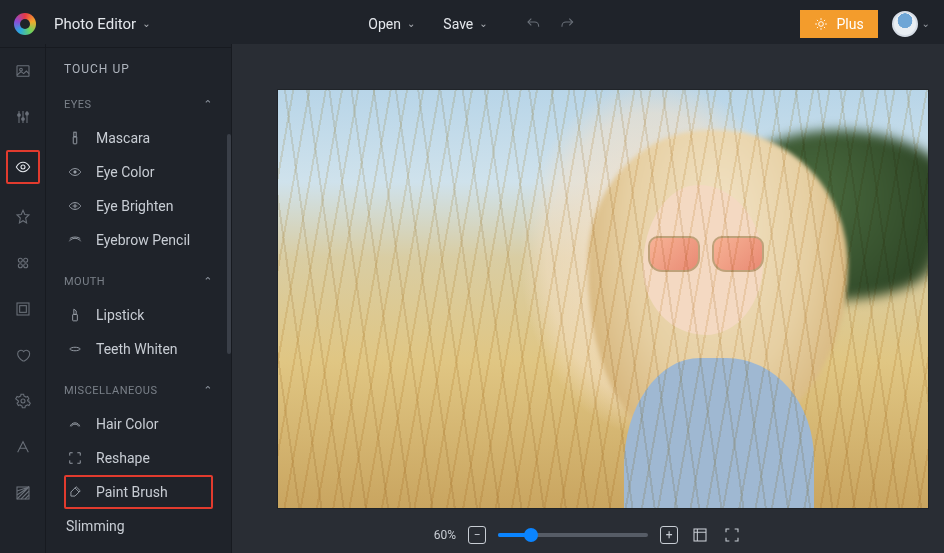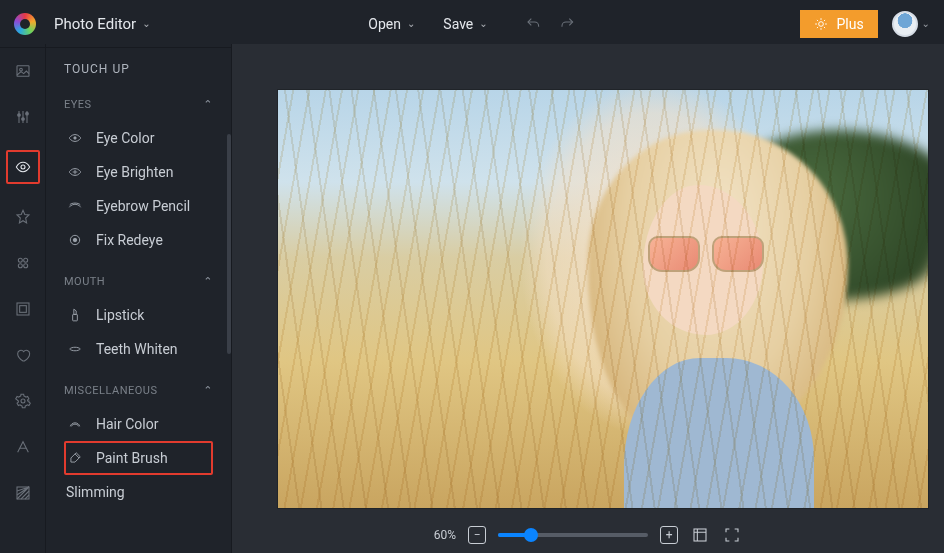--- a/index.html
+++ b/index.html
@@ -292,20 +292,29 @@
 <div class="panel">
   <div class="panel-title">TOUCH UP</div>
 
   <div class="section-header">
     <span>EYES</span>
     <span class="sec-chev">⌃</span>
   </div>
   <div class="tool-item">
     <span class="tool-ico">
         <svg class="ico14" viewBox="0 0 24 24">
+          <rect x="10" y="2" width="4" height="8"></rect>
+          <rect x="9" y="10" width="6" height="12" rx="1"></rect>
+        </svg>
+      </span>
+    <span>Mascara</span>
+  </div>
+  <div class="tool-item">
+    <span class="tool-ico">
+        <svg class="ico14" viewBox="0 0 24 24">
           <path d="M2 12s4-6 10-6 10 6 10 6-4 6-10 6S2 12 2 12z"></path>
           <circle cx="12" cy="12" r="2" fill="currentColor"></circle>
         </svg>
       </span>
     <span>Eye Color</span>
   </div>
   <div class="tool-item">
     <span class="tool-ico">
         <svg class="ico14" viewBox="0 0 24 24">
           <path d="M2 12s4-6 10-6 10 6 10 6-4 6-10 6S2 12 2 12z"></path>
@@ -315,29 +324,20 @@
     <span>Eye Brighten</span>
   </div>
   <div class="tool-item">
     <span class="tool-ico">
         <svg class="ico14" viewBox="0 0 24 24">
           <path d="M3 10c3-4 15-4 18 0"></path>
           <path d="M2 14s4-5 10-5 10 5 10 5"></path>
         </svg>
       </span>
     <span>Eyebrow Pencil</span>
-  </div>
-  <div class="tool-item">
-    <span class="tool-ico">
-        <svg class="ico14" viewBox="0 0 24 24">
-          <circle cx="12" cy="12" r="8"></circle>
-          <circle cx="12" cy="12" r="3" fill="currentColor"></circle>
-        </svg>
-      </span>
-    <span>Fix Redeye</span>
   </div>
 
   <div class="section-header">
     <span>MOUTH</span>
     <span class="sec-chev">⌃</span>
   </div>
   <div class="tool-item">
     <span class="tool-ico">
         <svg class="ico14" viewBox="0 0 24 24">
           <path d="M10 2l4 3v6h-4z"></path>
@@ -359,20 +359,28 @@
     <span>MISCELLANEOUS</span>
     <span class="sec-chev">⌃</span>
   </div>
   <div class="tool-item">
     <span class="tool-ico">
         <svg class="ico14" viewBox="0 0 24 24">
           <path d="M4 16c2-8 14-8 16 0M6 16c1-5 11-5 12 0"></path>
         </svg>
       </span>
     <span>Hair Color</span>
+  </div>
+  <div class="tool-item">
+    <span class="tool-ico">
+        <svg class="ico14" viewBox="0 0 24 24">
+          <path d="M8 3H3v5M16 3h5v5M8 21H3v-5M16 21h5v-5"></path>
+        </svg>
+      </span>
+    <span>Reshape</span>
   </div>
   <div class="tool-item highlight">
     <span class="tool-ico">
         <svg class="ico14" viewBox="0 0 24 24">
           <path d="M14 3l7 7-9 9H5v-7z"></path>
           <path d="M12 5l7 7"></path>
         </svg>
       </span>
     <span>Paint Brush</span>
   </div>

